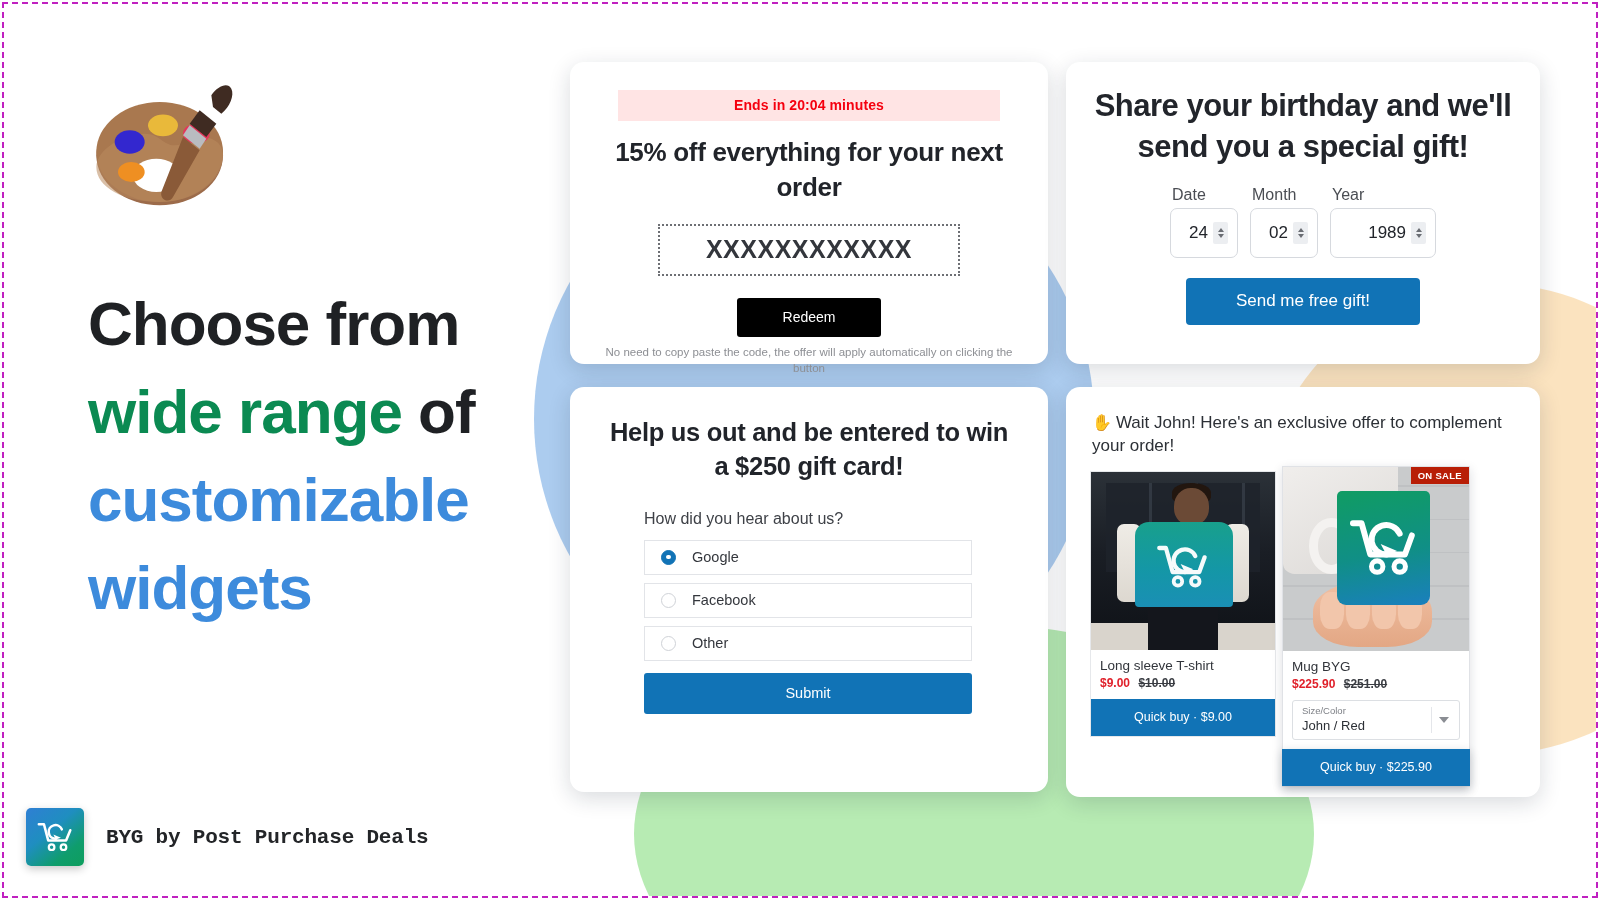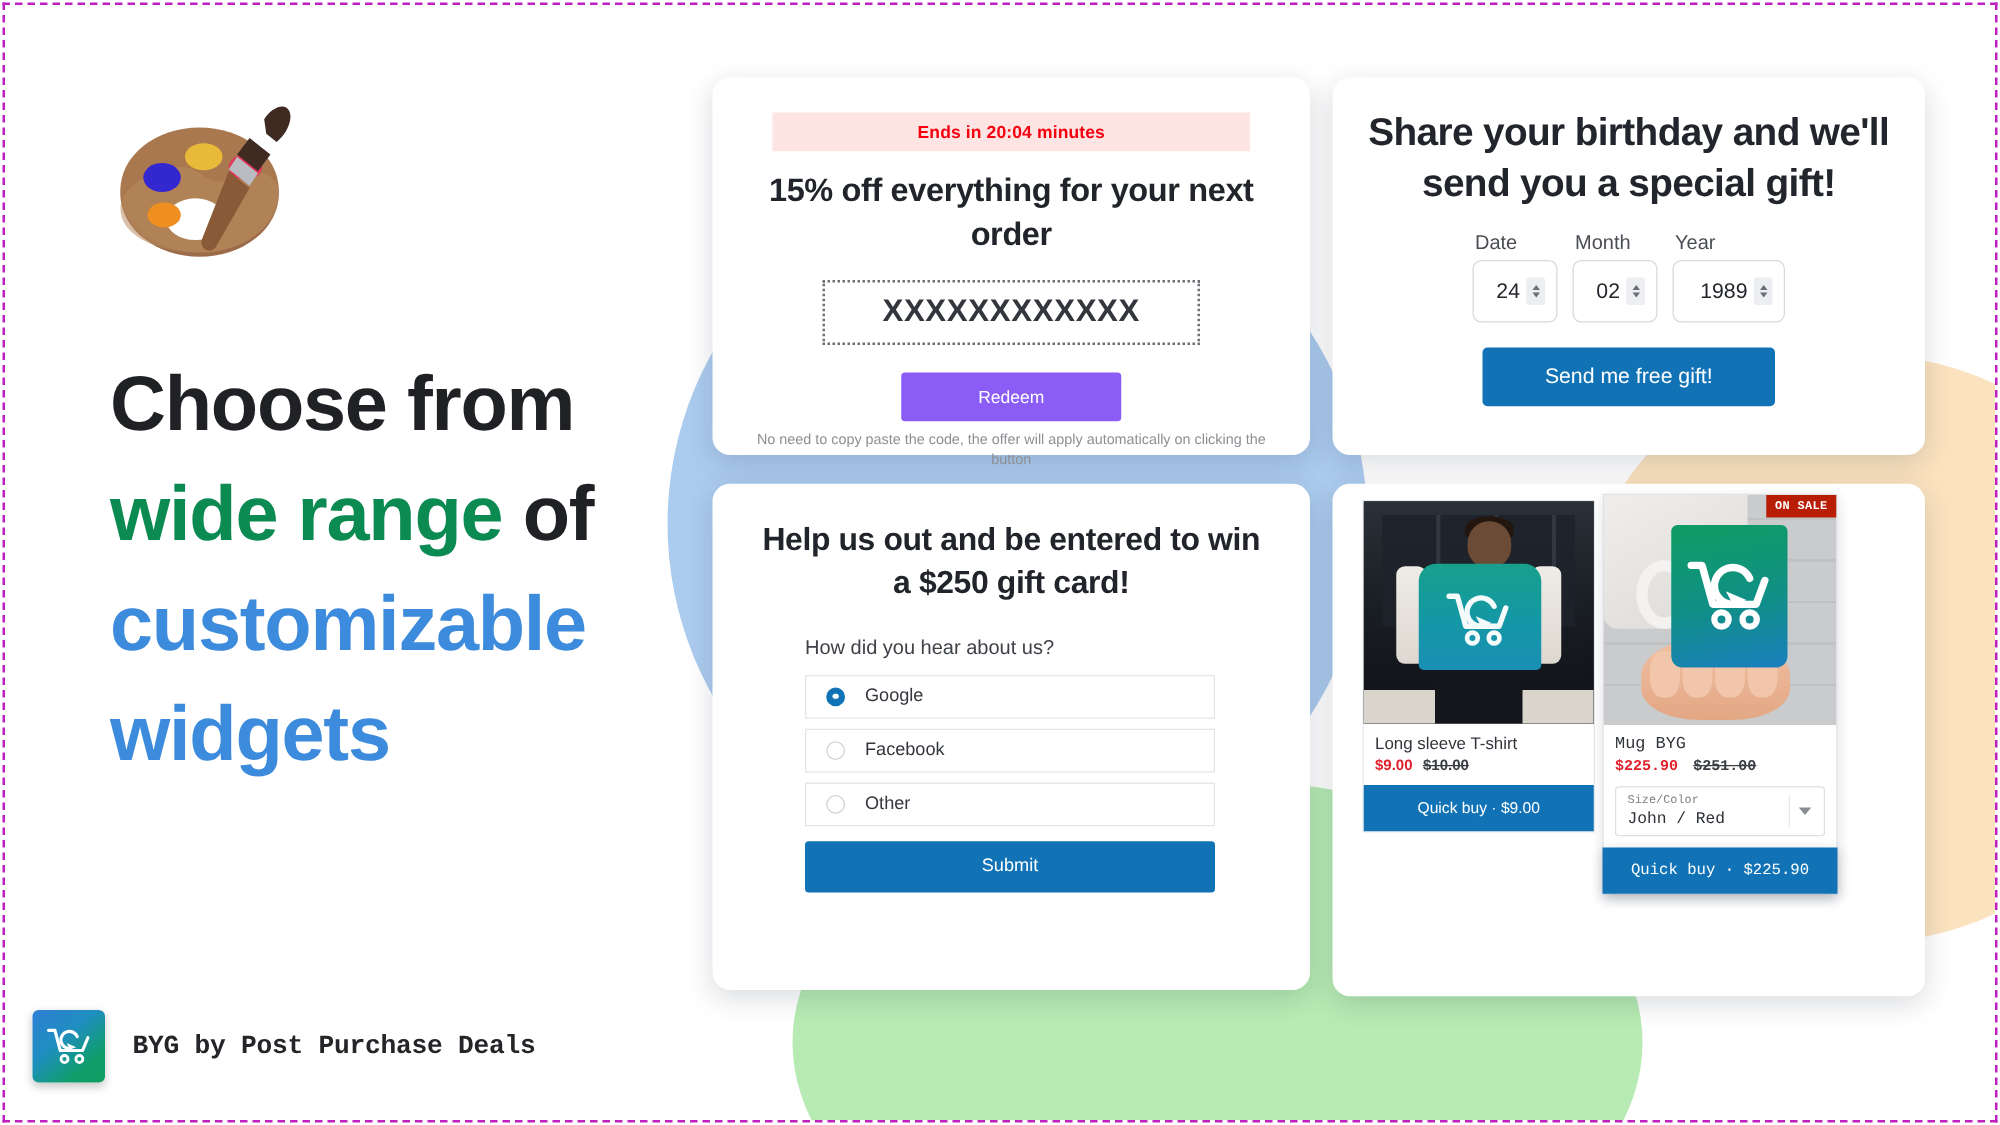--- a/index.html
+++ b/index.html
@@ -127,23 +127,23 @@
     text-align: center;
     padding: 9px 0 10px 0;
     font-size: 25px;
     font-weight: 700;
     letter-spacing: .5px;
     color: #33363c;
   }
   #redeem-button {
     display: block;
     margin: 22px auto 0 auto;
-    width: 176px;
+    width: 144px;
     padding: 11px 0 12px 0;
-    background: #8b5cf6;
+    background: #000000;
     color: #fff;
     border: none;
     border-radius: 3px;
     font-size: 14px;
     font-family: inherit;
     cursor: pointer;
   }
   #discount-note {
     margin: 8px 22px 0 22px;
     text-align: center;
@@ -183,21 +183,21 @@
     border-radius: 7px;
     background: #fff;
     height: 50px;
     display: flex;
     align-items: center;
     justify-content: flex-end;
     gap: 5px;
     padding: 0 9px 0 14px;
   }
   .spinner.w-narrow { width: 68px; }
-  .spinner.w-wide   { width: 90px; }
+  .spinner.w-wide   { width: 106px; }
   .spinner-value { font-size: 17px; color: #22252b; }
   .spinner-arrows {
     width: 15px; height: 22px;
     background: #eceef1;
     border-radius: 2px;
     display: flex; flex-direction: column;
     align-items: center; justify-content: center;
     gap: 2px;
   }
   .spinner-arrows span {
@@ -313,21 +313,20 @@
     width: 186px;
     border: 1px solid #e6e8eb;
     background: #fff;
     position: relative;
   }
   .product.featured {
     width: 188px;
     box-shadow: 0 3px 10px rgba(20,30,50,.14);
     border-color: #e0e2e6;
     margin-top: -5px;
-    font-family: Liberation Mono, monospace;
   }
   .product-photo {
     height: 178px;
     position: relative;
     overflow: hidden;
   }
   .product-photo.featured-photo { height: 184px; }
 
   .badge-on-sale {
     position: absolute;
@@ -590,20 +589,23 @@
       <div class="survey-option">
         <span class="radio"></span>
         <span class="survey-option-label">Other</span>
       </div>
 
     </div>
     <button id="submit-button">Submit</button>
   </div>
 
   <div class="card" id="card-upsell">
+    <div id="upsell-headline">
+      <span id="upsell-emoji">✋</span><span>Wait John! Here's an exclusive offer to complement your order!</span>
+    </div>
 
     <div id="product-row">
 
       <div class="product">
         <div class="product-photo photo-tshirt">
           <div class="ph-wall"></div>
           <div class="ph-window"></div>
           <div class="ph-floor"></div>
           <div class="ph-hair"></div>
           <div class="ph-head"></div>

